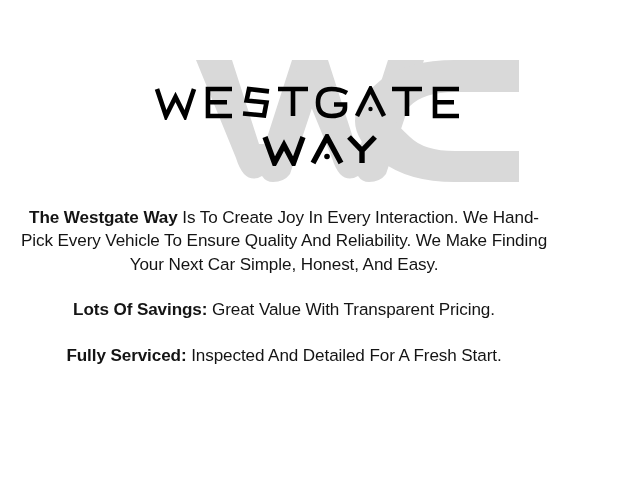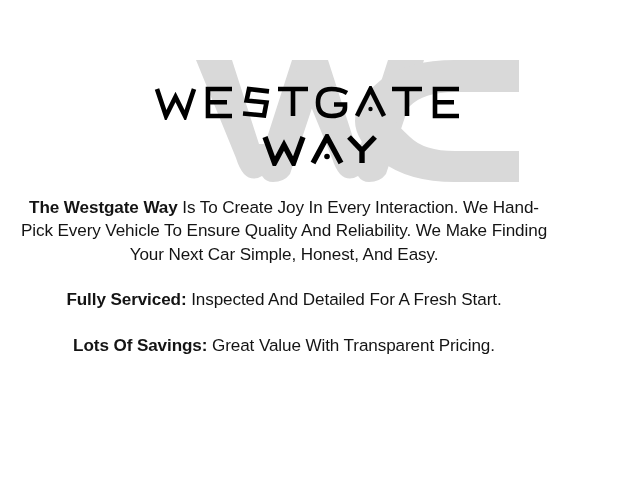--- a/index.html
+++ b/index.html
@@ -77,21 +77,21 @@
   }
   .brand-subword svg {
     display: inline-block;
     vertical-align: top;
   }
 
   
   .copy {
     position: absolute;
     left: 0;
-    top: 196px;
+    top: 206px;
     width: 568px;
     padding: 0 14px;
     box-sizing: border-box;
     text-align: center;
     color: #1a1a1a;
   }
 
   .para {
     margin: 0;
     font-size: 17.1px;
@@ -189,20 +189,20 @@
         </svg>
       </div>
 
     </div>
   </div>
 
   <div class="copy">
 
     <p class="para intro"><span class="lead">The Westgate Way</span><span class="rest"> Is To Create Joy In Every Interaction. We Hand-Pick Every Vehicle To Ensure Quality And Reliability. We Make Finding Your Next Car Simple, Honest, And Easy.</span></p>
 
+    <p class="para feature"><span class="lead">Lots Of Savings:</span><span class="rest"> Great Value With Transparent Pricing.</span></p>
+
     <p class="para feature"><span class="lead">Fully Serviced:</span><span class="rest"> Inspected And Detailed For A Fresh Start.</span></p>
 
-    <p class="para feature"><span class="lead">Lots Of Savings:</span><span class="rest"> Great Value With Transparent Pricing.</span></p>
-
 
   </div>
 
 </div>
 
 </body></html>

